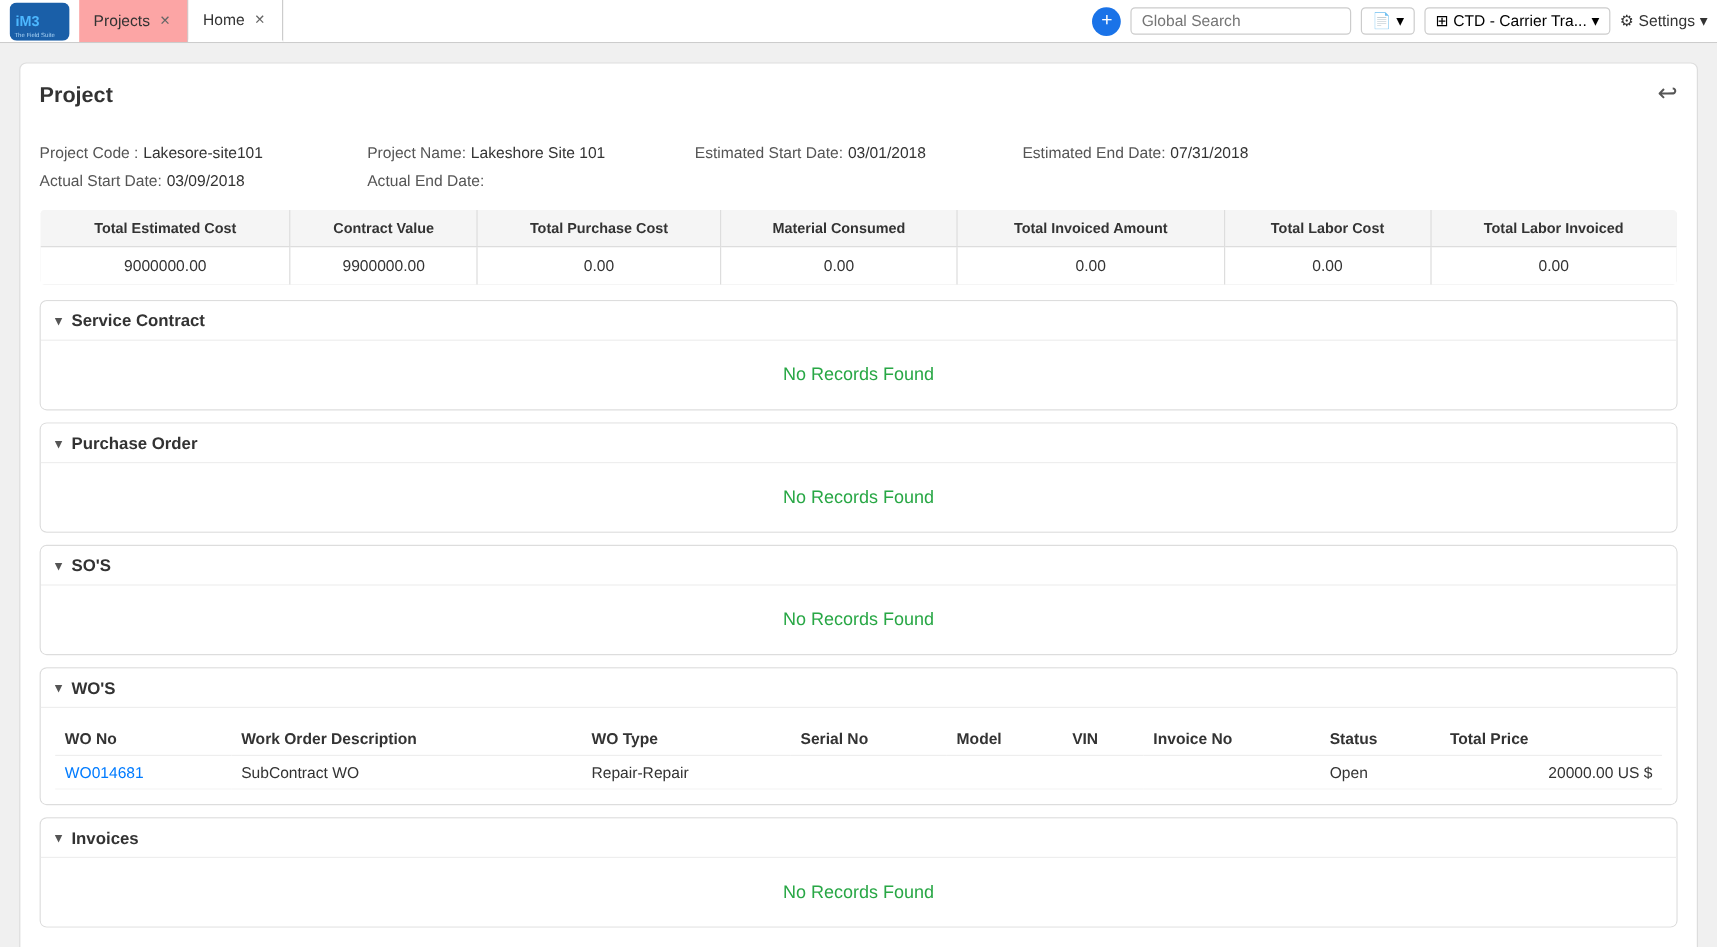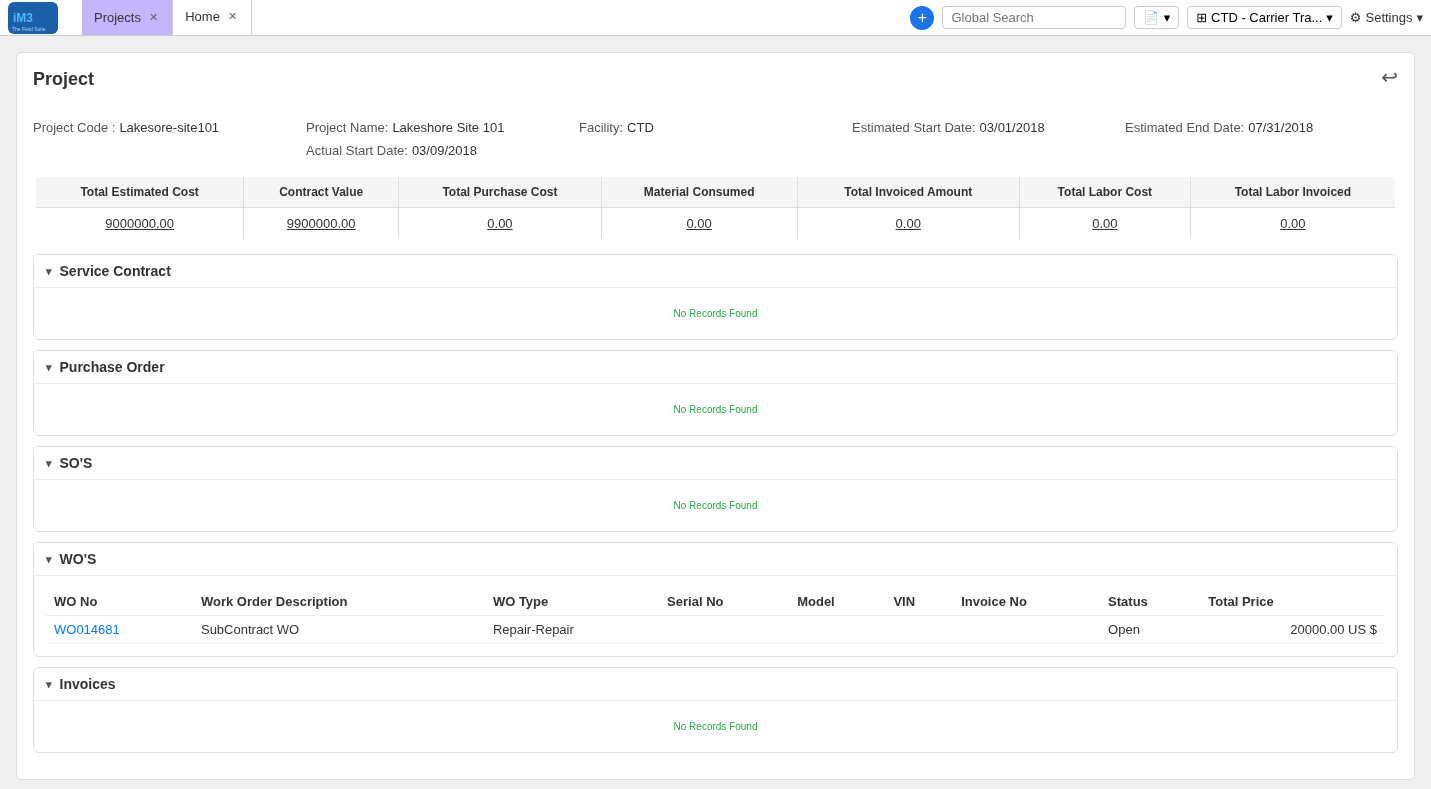--- a/index.html
+++ b/index.html
@@ -10,38 +10,38 @@
       display: flex;
       align-items: center;
       background: #fff;
       border-bottom: 1px solid #ccc;
       height: 36px;
       padding: 0 8px;
     }
     .logo {
       width: 50px;
       height: 32px;
-      margin-right: 24px;
+      margin-right: 8px;
       flex-shrink: 0;
     }
     .tabs-area {
       display: flex;
       align-items: center;
       flex: 1;
       height: 100%;
     }
     .tab {
       display: flex;
       align-items: center;
       padding: 0 12px;
       height: 100%;
       border-right: 1px solid #ccc;
       cursor: pointer;
       font-size: 13px;
-      background: #c4b5fd;
+      background: #fca5a5;
       gap: 6px;
     }
     .tab.active {
       background: #fff;
       border-bottom: 2px solid #fff;
     }
     .tab-close {
       font-size: 11px;
       color: #666;
       cursor: pointer;
@@ -141,38 +141,37 @@
       gap: 4px;
     }
     .info-label { color: #555; }
     .info-value { color: #333; font-weight: 500; }
 
     
     .summary-table {
       width: 100%;
       border-collapse: collapse;
       margin-bottom: 12px;
-      border: 3px solid #a21caf;
+      border: 1px solid #a21caf;
       border-radius: 4px;
       overflow: hidden;
     }
     .summary-table th {
       background: #f5f5f5;
       text-align: center;
       padding: 8px;
       font-size: 12px;
       border: 1px solid #ddd;
       font-weight: 600;
     }
     .summary-table td {
       text-align: center;
       padding: 8px;
       border: 1px solid #ddd;
       font-size: 13px;
-      text-decoration: underline;
     }
 
     
     .section-panel {
       border: 1px solid #ddd;
       border-radius: 6px;
       margin-bottom: 10px;
       overflow: hidden;
     }
     .section-header {
@@ -191,21 +190,21 @@
     }
     .section-body {
       background: #fff;
       padding: 12px;
       border-top: 1px solid #eee;
     }
     .no-records {
       color: #28a745;
       text-align: center;
       padding: 8px;
-      font-size: 10px;
+      font-size: 15px;
     }
 
     
     .wo-table {
       width: 100%;
       border-collapse: collapse;
       font-size: 13px;
     }
     .wo-table th {
       text-align: left;
@@ -276,38 +275,38 @@
     <div class="project-info-grid">
 
       <div class="info-row">
         <span class="info-label">Project Code :</span>
         <span class="info-value">Lakesore-site101</span>
       </div>
       <div class="info-row">
         <span class="info-label">Project Name:</span>
         <span class="info-value">Lakeshore Site 101</span>
       </div>
-      <div class="info-row">
-        <span class="info-label">Facility:</span>
-        <span class="info-value">CTD</span>
-      </div>
 
       <div class="info-row">
         <span class="info-label">Estimated Start Date:</span>
         <span class="info-value">03/01/2018</span>
       </div>
       <div class="info-row">
         <span class="info-label">Estimated End Date:</span>
         <span class="info-value">07/31/2018</span>
       </div>
 
       <div class="info-row"></div>
       <div class="info-row">
         <span class="info-label">Actual Start Date:</span>
         <span class="info-value">03/09/2018</span>
+      </div>
+      <div class="info-row">
+        <span class="info-label">Actual End Date:</span>
+        <span class="info-value"></span>
       </div>
     </div>
 
     <table class="summary-table">
       <thead>
         <tr>
           <th>Total Estimated Cost</th>
           <th>Contract Value</th>
           <th>Total Purchase Cost</th>
           <th>Material Consumed</th>

